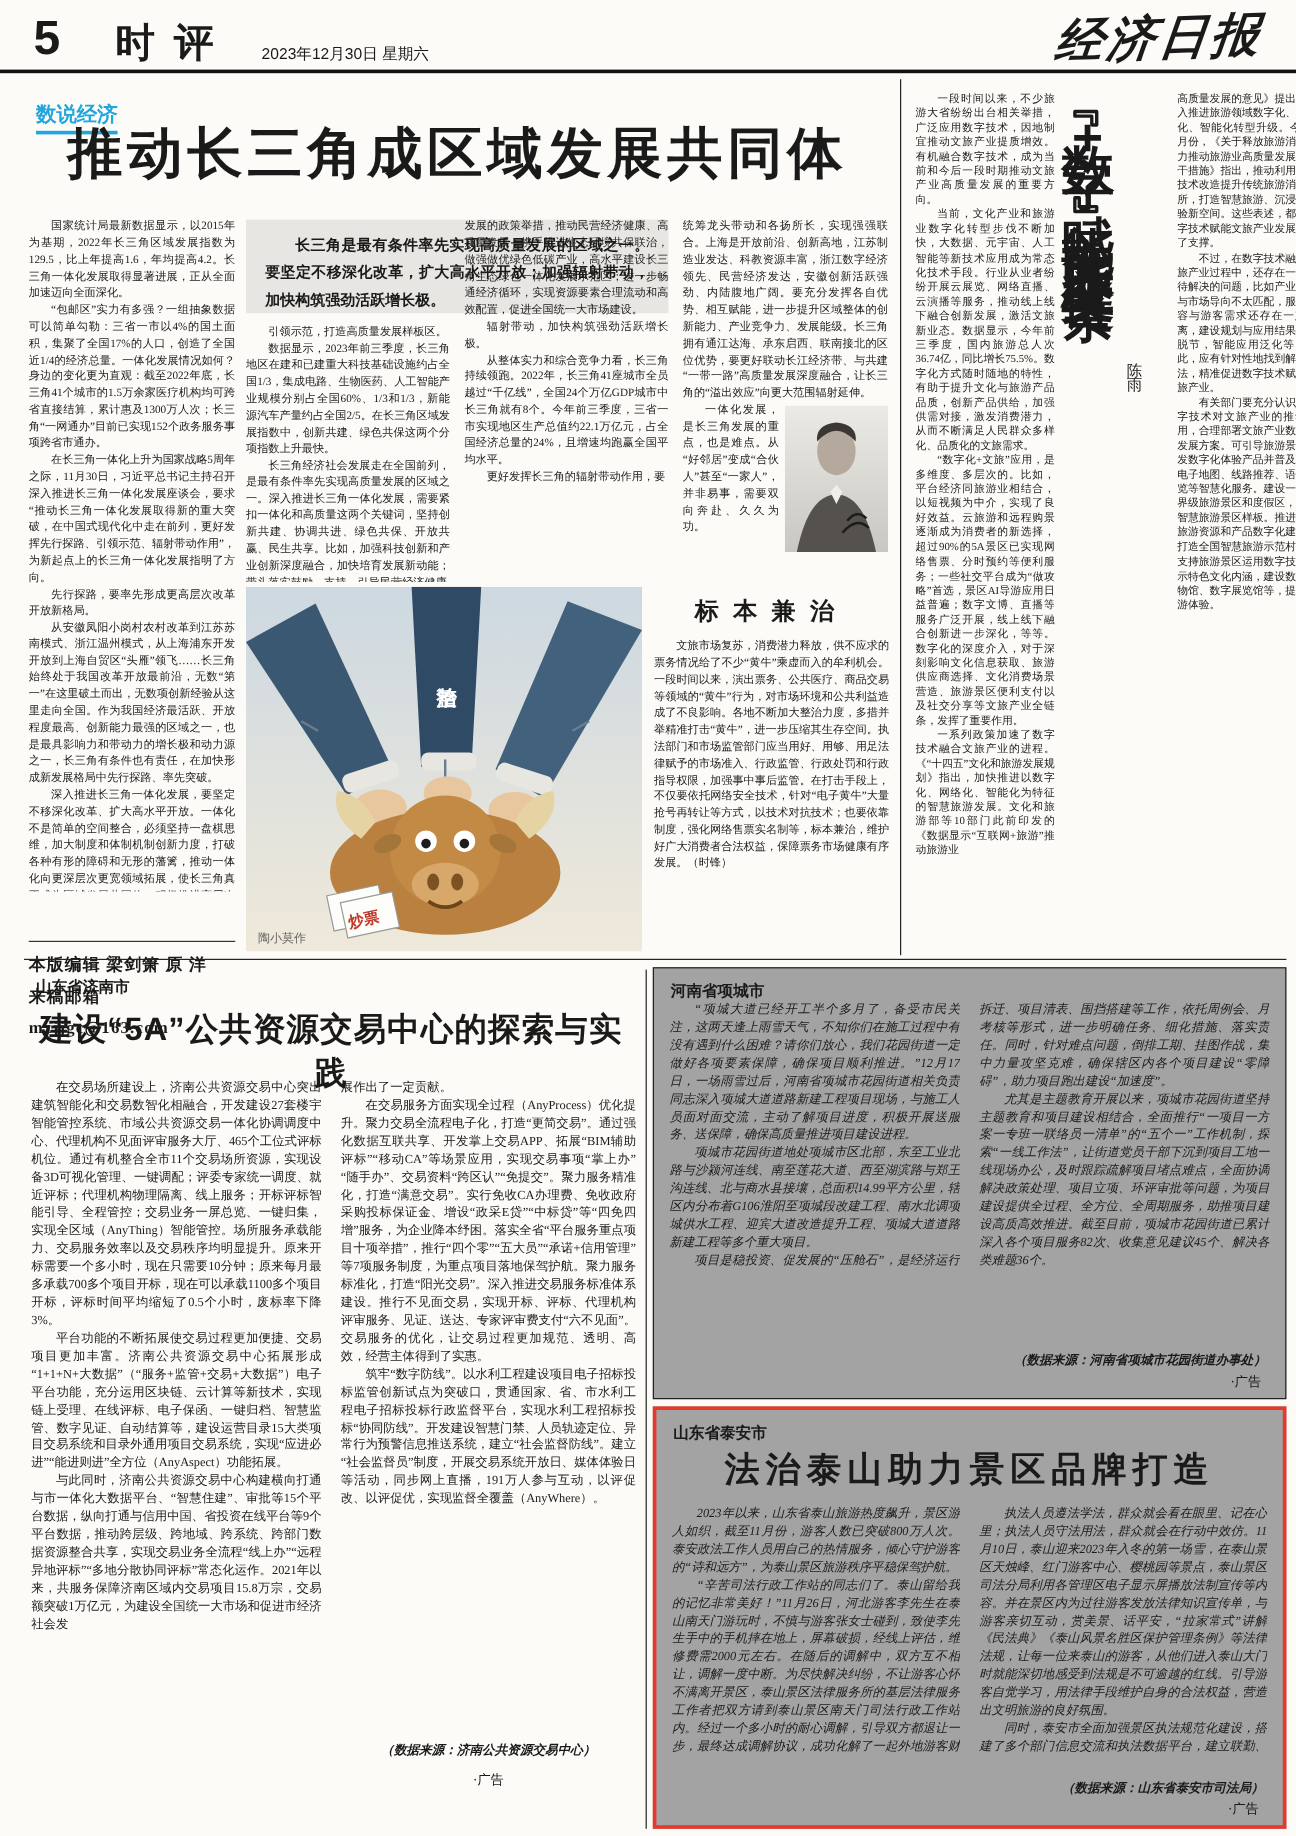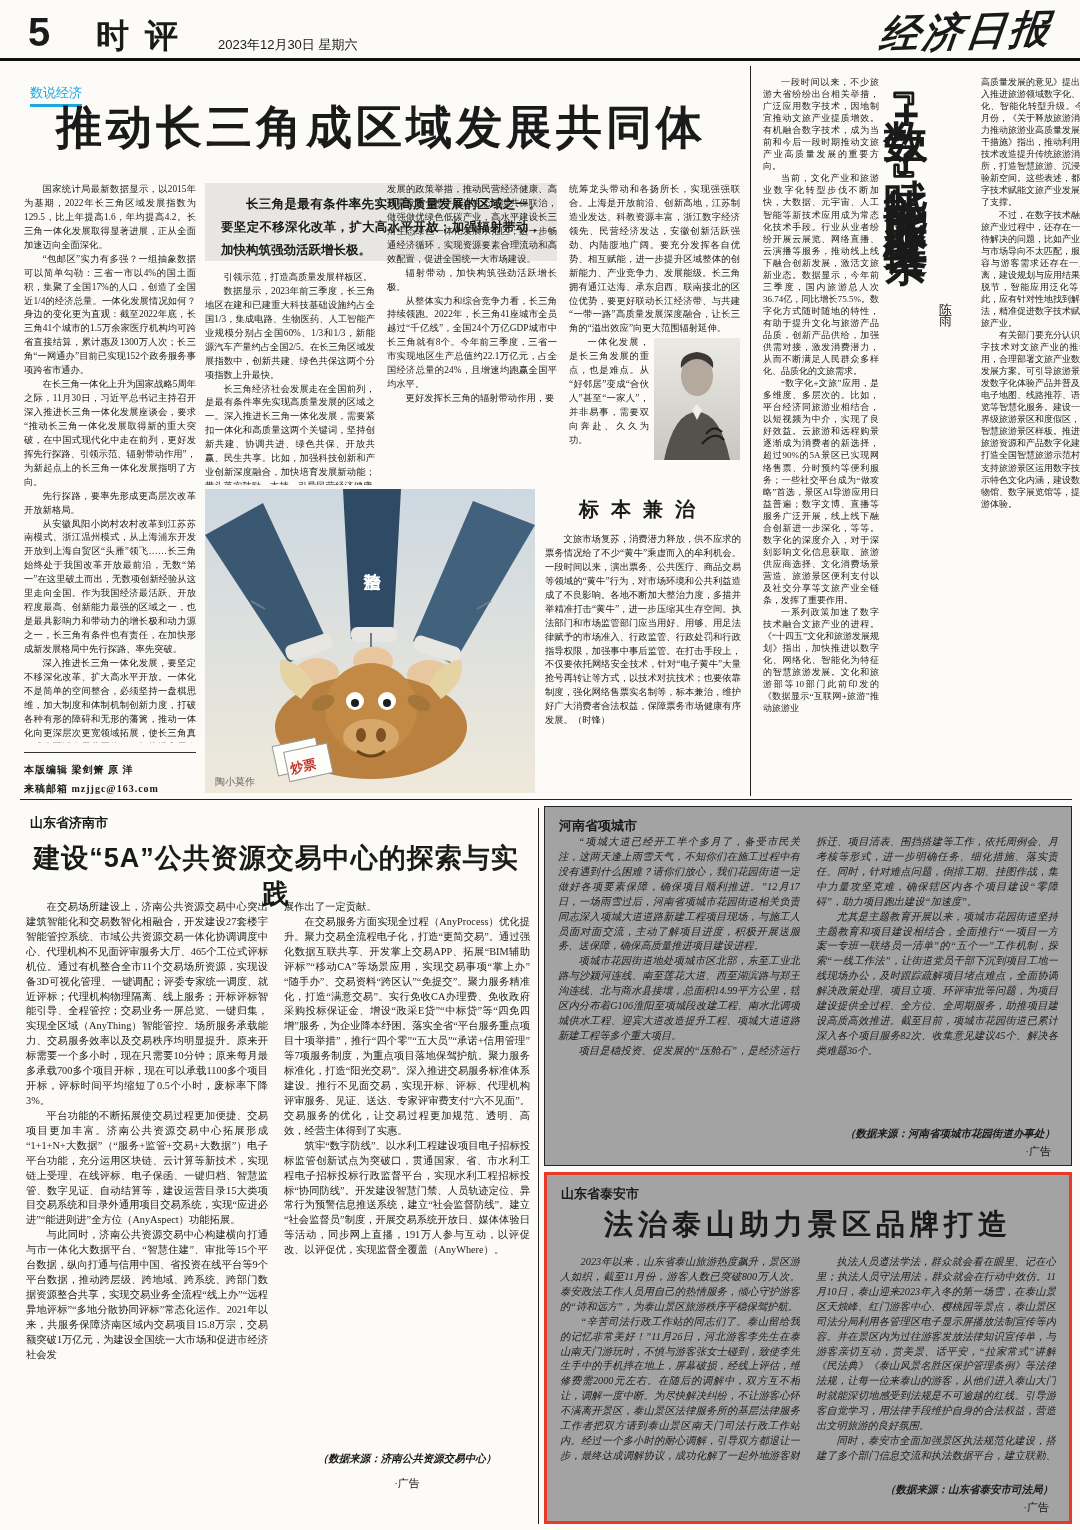--- a/index.html
+++ b/index.html
@@ -8,38 +8,38 @@
   .sans{font-family:"Liberation Sans","DejaVu Sans",sans-serif;}
   .abs{position:absolute;}
   
   .pagenum{left:28px;top:10px;font-family:"Liberation Sans",sans-serif;font-weight:900;font-size:40px;}
   .secname{left:96px;top:14px;font-weight:700;font-size:33px;letter-spacing:16px;}
   .pagedate{left:218px;top:36px;font-size:13px;font-family:"Liberation Sans",sans-serif;}
   .brand{right:28px;top:4px;font-style:italic;font-weight:700;font-size:40px;letter-spacing:3px;
          transform:skewX(-8deg) rotate(-2deg);}
   .headrule{left:0;top:58px;width:1080px;height:3px;background:#111;}
   
-  .badge{left:30px;top:84px;font-family:"Liberation Sans",sans-serif;font-weight:400;font-size:13px;
+  .badge{left:30px;top:84px;font-family:"Liberation Sans",sans-serif;font-weight:700;font-size:17px;
          color:var(--accent_cyan,#1fa6dd);border-bottom:3px solid var(--accent_cyan,#1fa6dd);padding-bottom:2px;}
   .lead-title{left:22px;top:100px;width:718px;text-align:center;font-family:"Liberation Sans",sans-serif;
          font-weight:900;font-size:46px;line-height:1.2;letter-spacing:4px;}
   .quote{left:205px;top:183px;width:352px;height:78px;background:var(--quote_bg,#e7e6e2);
          font-weight:700;font-size:12.5px;line-height:1.85;padding:10px 16px;box-sizing:border-box;
          text-indent:2em;text-align:justify;}
   .copy{font-size:9.3px;line-height:1.5;text-align:justify;overflow:hidden;}
   .copy p{margin:0;text-indent:2em;}
   .copy p.cont{text-indent:0;}
   .lead-c1{left:24px;top:183px;width:172px;height:560px;}
   .lead-c2{left:205px;top:271px;width:170px;height:214px;}
   .lead-c3{left:387px;top:183px;width:170px;height:302px;}
   .lead-c4{left:569px;top:183px;width:171px;height:302px;}
   .photo{float:right;width:86px;height:122px;margin:2px 0 2px 5px;}
   .cartoon{left:205px;top:489px;width:330px;height:304px;}
-  .editorbox{left:24px;top:752px;width:172px;border-top:1px solid #333;padding-top:7px;
-         font-weight:700;font-size:10px;line-height:1.9;letter-spacing:1px;}
+  .editorbox{left:24px;top:784px;width:172px;border-top:1px solid #333;padding-top:7px;
+         font-weight:700;font-size:14px;line-height:1.9;letter-spacing:1px;}
   .subcomm{left:545px;top:492px;width:196px;height:300px;}
   .subtitle{text-align:center;font-family:"Liberation Sans",sans-serif;font-weight:900;font-size:20px;
          letter-spacing:12px;margin:4px 0 10px;}
   
   .vdiv{left:750px;top:66px;width:1px;height:730px;background:#222;}
   .vcol{font-size:9px;line-height:1.34;text-align:justify;overflow:hidden;}
   .vcol p{margin:0;text-indent:2em;}
   .vcol p.cont{text-indent:0;}
   .vcolL{left:763px;top:76px;width:116px;height:716px;}
   .vcolR{left:957px;top:76px;width:117px;height:716px;margin-left:24px;}

